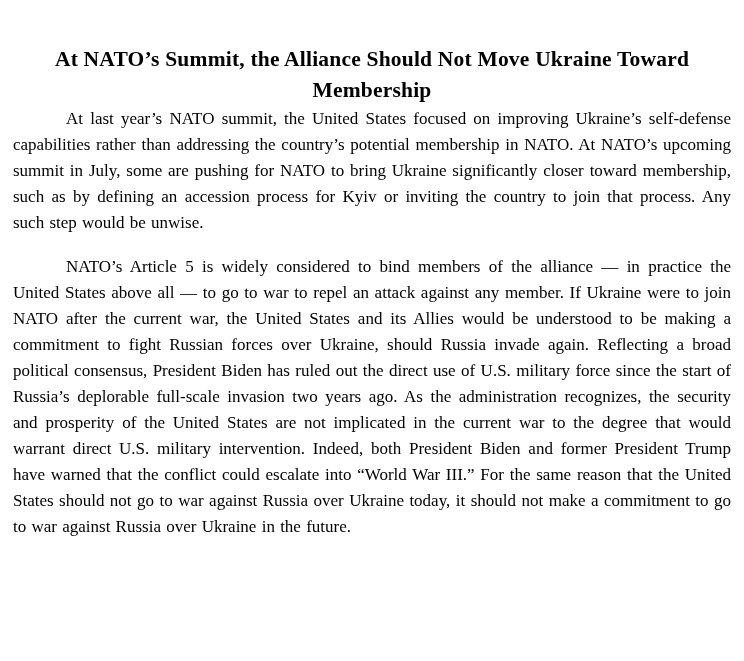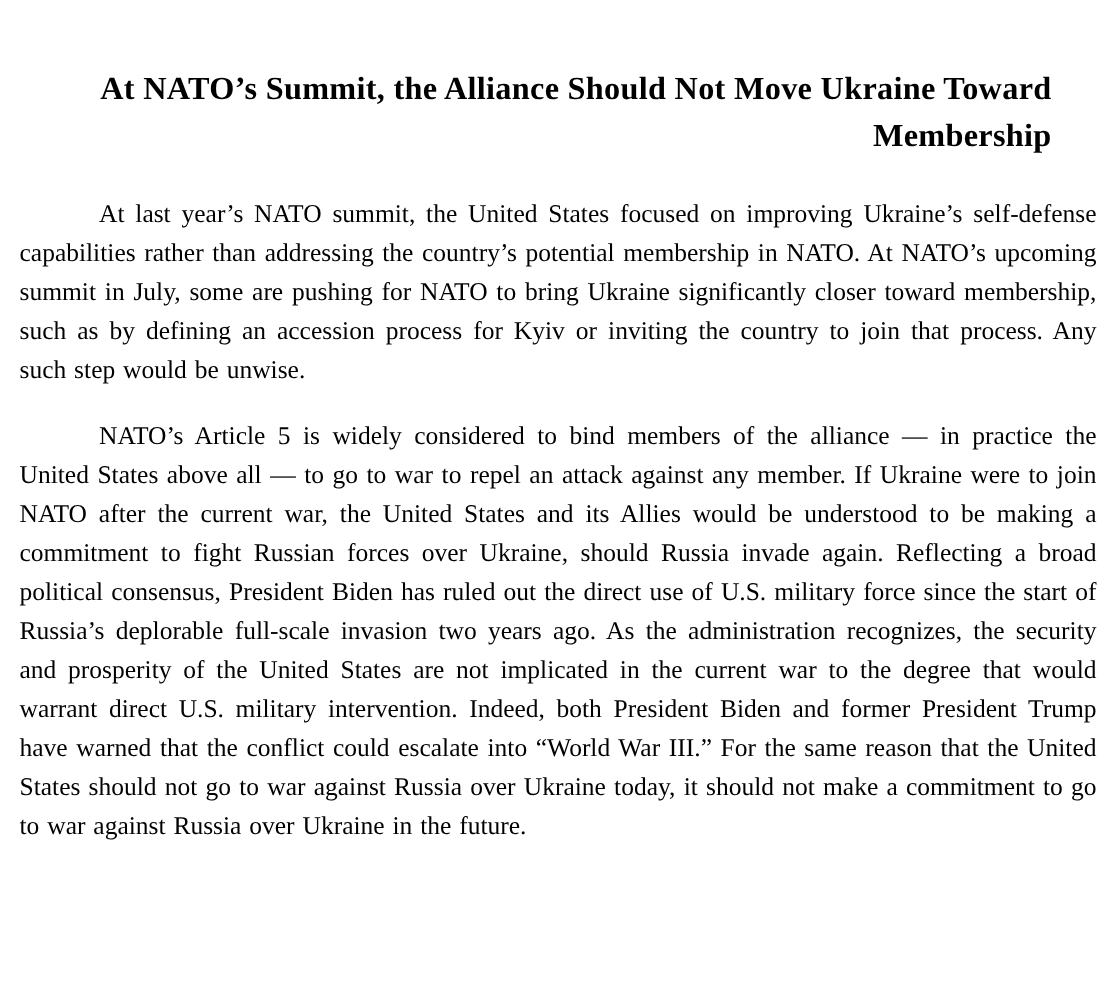--- a/index.html
+++ b/index.html
@@ -15,26 +15,25 @@
     color: #000000;
     font-family: "Liberation Serif", "DejaVu Serif", serif;
     overflow: hidden;
     box-sizing: border-box;
     padding: 44px 13px 0 13px;
   }
   .doc-title {
     font-size: 21.5px;
     line-height: 31px;
     font-weight: bold;
-    text-align: right;
+    text-align: center;
     margin: 0 30px 0 30px;
     letter-spacing: 0.2px;
   }
   .doc-body {
-    margin-top: 24px;
   }
   .doc-body p {
     font-size: 17px;
     line-height: 26px;
     text-align: justify;
     text-indent: 53px;
     margin: 0 0 18px 0;
     word-spacing: 1px;
   }
 </style>

